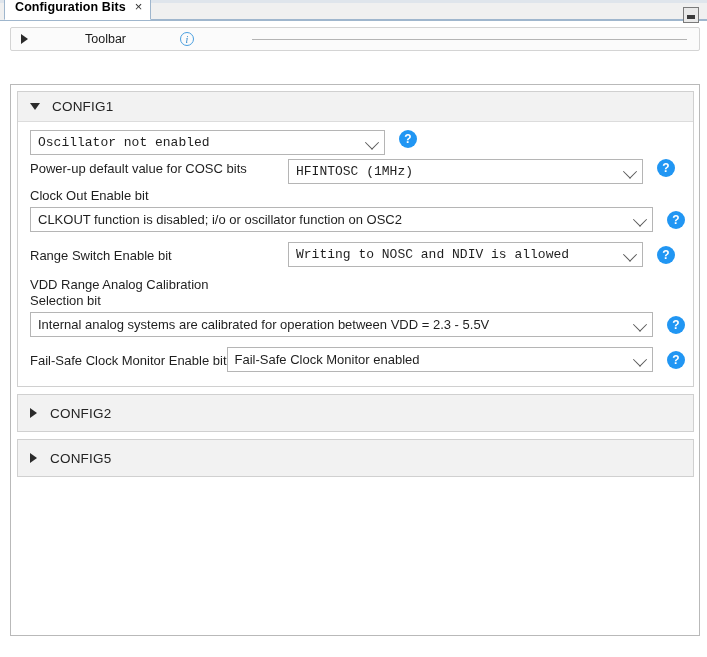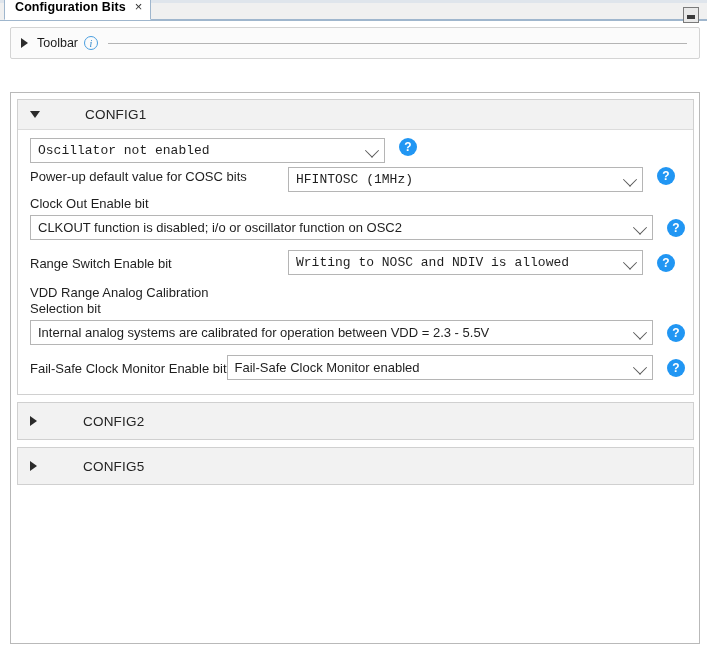--- a/index.html
+++ b/index.html
@@ -97,25 +97,26 @@
     height: 4px;
     background: #3a3a3a;
   }
 
   
   .toolbar-wrap {
     margin: 6px 7px 0 10px;
     background: #fbfbfb;
     border: 1px solid #d4d4d4;
     border-radius: 2px;
-    height: 32px;
+    height: 24px;
     display: flex;
     align-items: center;
     padding: 0 10px;
     box-sizing: border-box;
+    gap: 48px;
   }
   .tri-right {
     width: 0; height: 0;
     border-left: 7px solid #2b2b2b;
     border-top: 5px solid transparent;
     border-bottom: 5px solid transparent;
     margin-right: 9px;
     cursor: pointer;
   }
   .toolbar-label {
@@ -196,21 +197,20 @@
   }
   .section-header {
     background: #f2f2f2;
     border-bottom: 1px solid #dcdcdc;
     height: 30px;
     display: flex;
     align-items: center;
     padding-left: 12px;
     cursor: pointer;
     box-sizing: border-box;
-    gap: 33px;
   }
   .section.collapsed {
     background: #f2f2f2;
     border: 1px solid #d0d0d0;
   }
   .section.collapsed .section-header {
     border-bottom: none;
     height: 36px;
   }
   .tri-down {

